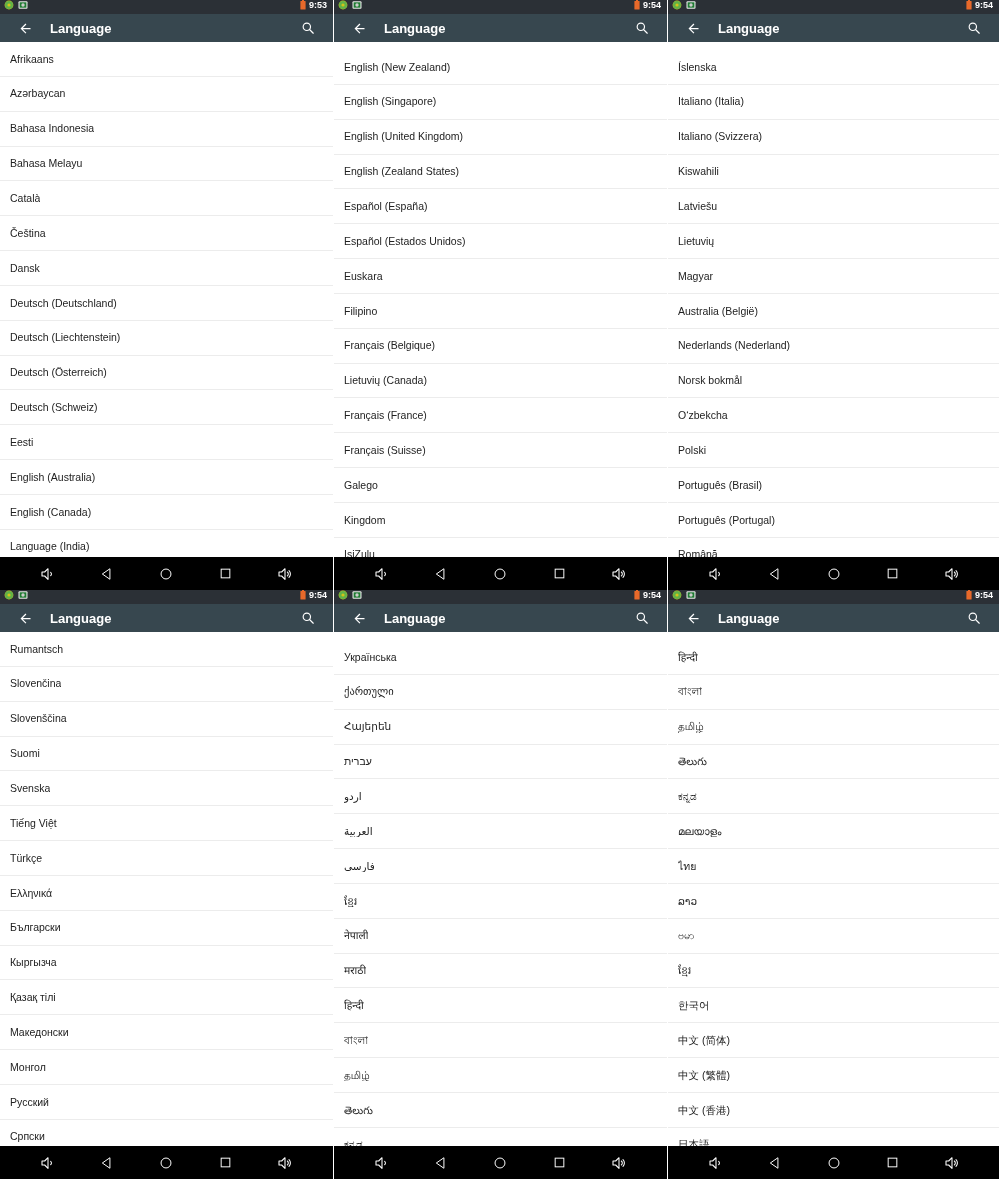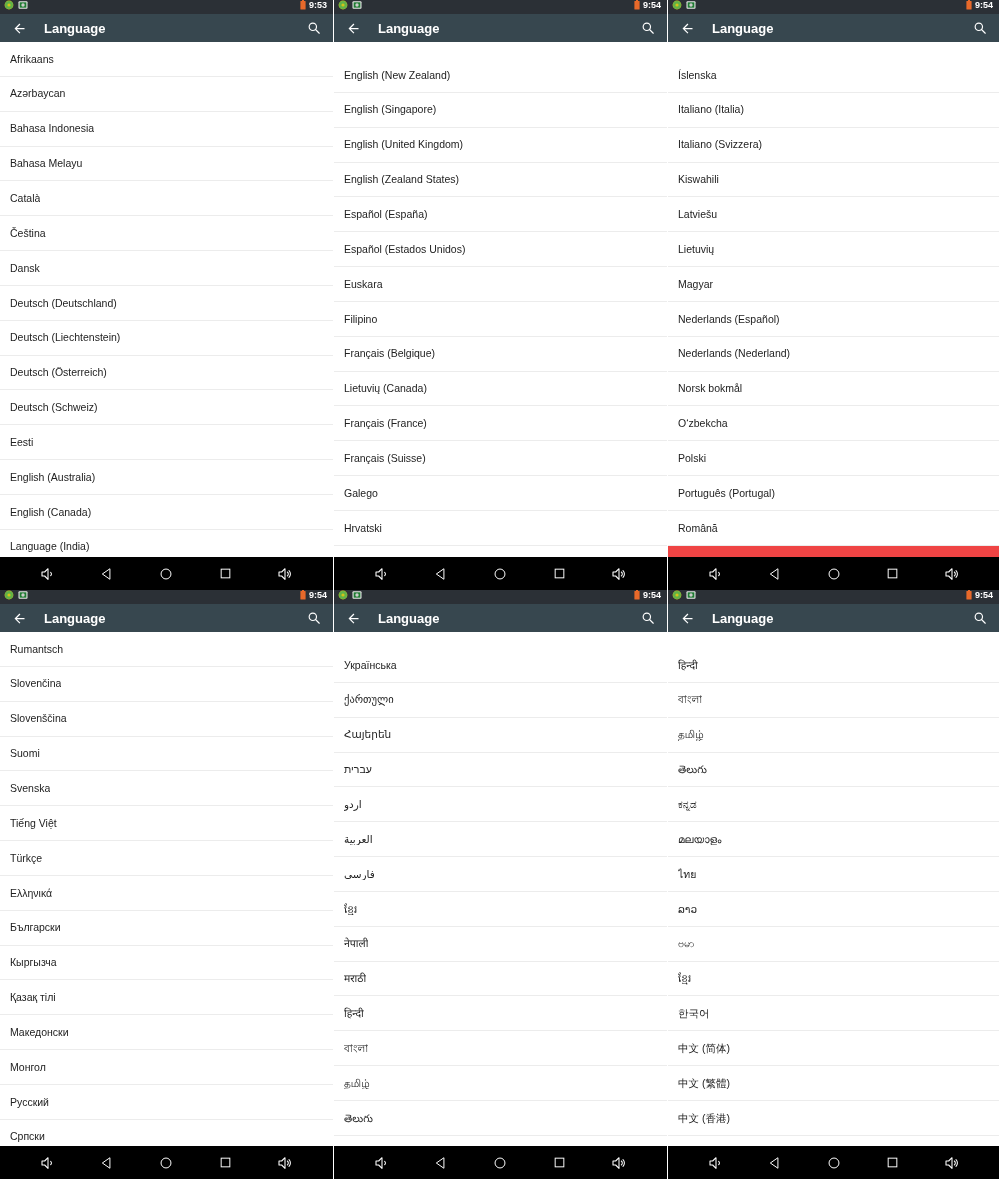--- a/index.html
+++ b/index.html
@@ -71,21 +71,21 @@
     display: block;
   }
 
   
   .toolbar {
     height: 28px;
     flex: 0 0 28px;
     background: #37474f;
     display: flex;
     align-items: center;
-    padding: 0 10px;
+    padding: 0 16px;
     position: relative;
   }
   .tb-back {
     width: 18px;
     height: 18px;
     display: flex;
     align-items: center;
     justify-content: center;
     cursor: pointer;
   }
@@ -143,21 +143,21 @@
   .nav-btn {
     width: 26px;
     height: 26px;
     display: flex;
     align-items: center;
     justify-content: center;
     cursor: pointer;
   }
 
   
-  .p2 .list, .p3 .list, .p5 .list, .p6 .list { margin-top: 16px; }
+  .p2 .list, .p3 .list, .p5 .list, .p6 .list { margin-top: 8px; }
 </style>
 </head>
 <body>
 
 <div class="grid">
 
   <div class="phone p1">
     <div class="statusbar">
       <div class="sb-left">
         <svg class="sb-icon" viewBox="0 0 10 10">
@@ -341,21 +341,21 @@
         <div class="list-row">
           <span class="label">Français (France)</span>
         </div>
         <div class="list-row">
           <span class="label">Français (Suisse)</span>
         </div>
         <div class="list-row">
           <span class="label">Galego</span>
         </div>
         <div class="list-row">
-          <span class="label">Hrvatski</span>
+          <span class="label">Kingdom</span>
         </div>
         <div class="list-row">
           <span class="label">IsiZulu</span>
         </div>
       </div>
     <div class="navbar">
       <div class="nav-btn">
           <svg width="16" height="16" viewBox="0 0 24 24">
             <path d="M3 9v6h4l5 5V4L7 9H3z" fill="none" stroke="#ffffff" stroke-width="1.6" stroke-linejoin="round"></path>
             <path d="M16 9.5a3.3 3.3 0 0 1 0 5" fill="none" stroke="#ffffff" stroke-width="1.6" stroke-linecap="round"></path>
@@ -437,33 +437,36 @@
         <div class="list-row">
           <span class="label">Latviešu</span>
         </div>
         <div class="list-row">
           <span class="label">Lietuvių</span>
         </div>
         <div class="list-row">
           <span class="label">Magyar</span>
         </div>
         <div class="list-row">
-          <span class="label">Nederlands (Español)</span>
+          <span class="label">Australia (België)</span>
         </div>
         <div class="list-row">
           <span class="label">Nederlands (Nederland)</span>
         </div>
         <div class="list-row">
           <span class="label">Norsk bokmål</span>
         </div>
         <div class="list-row">
           <span class="label">O‘zbekcha</span>
         </div>
         <div class="list-row">
           <span class="label">Polski</span>
+        </div>
+        <div class="list-row">
+          <span class="label">Português (Brasil)</span>
         </div>
         <div class="list-row">
           <span class="label">Português (Portugal)</span>
         </div>
         <div class="list-row">
           <span class="label">Română</span>
         </div>
       </div>
     <div class="navbar">
       <div class="nav-btn">

